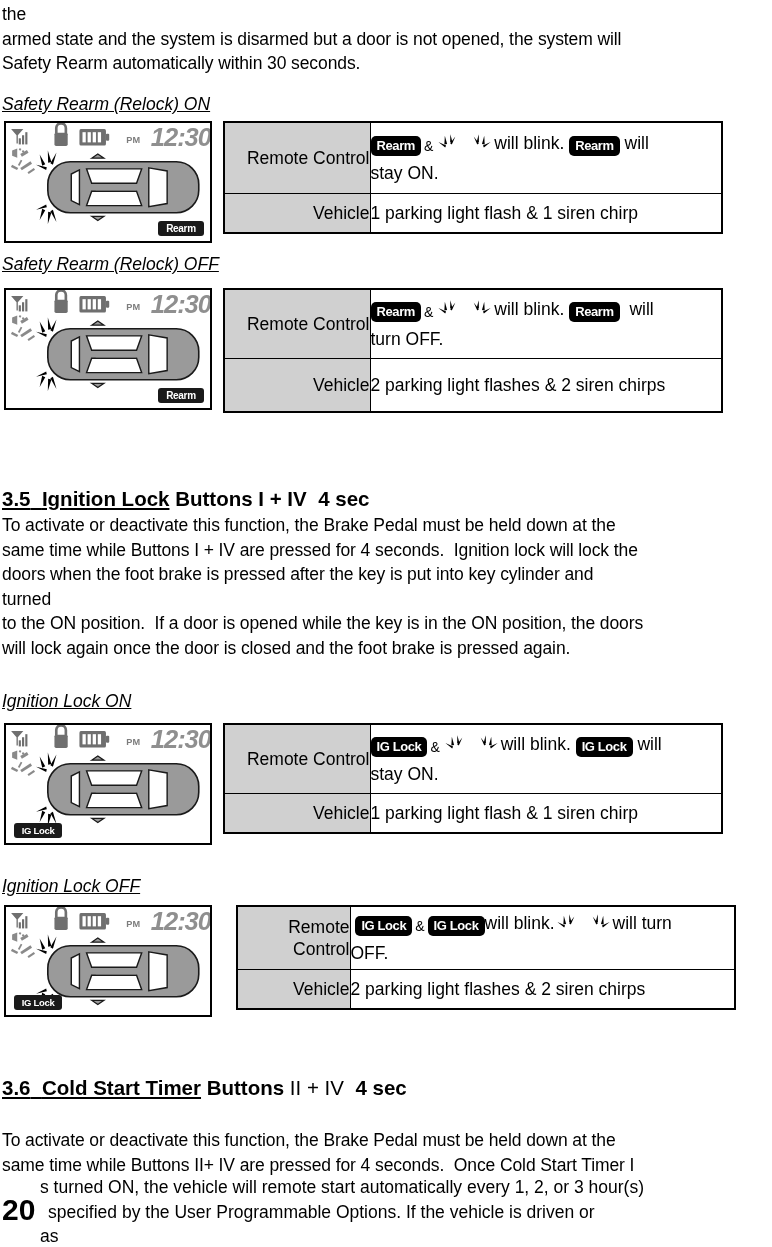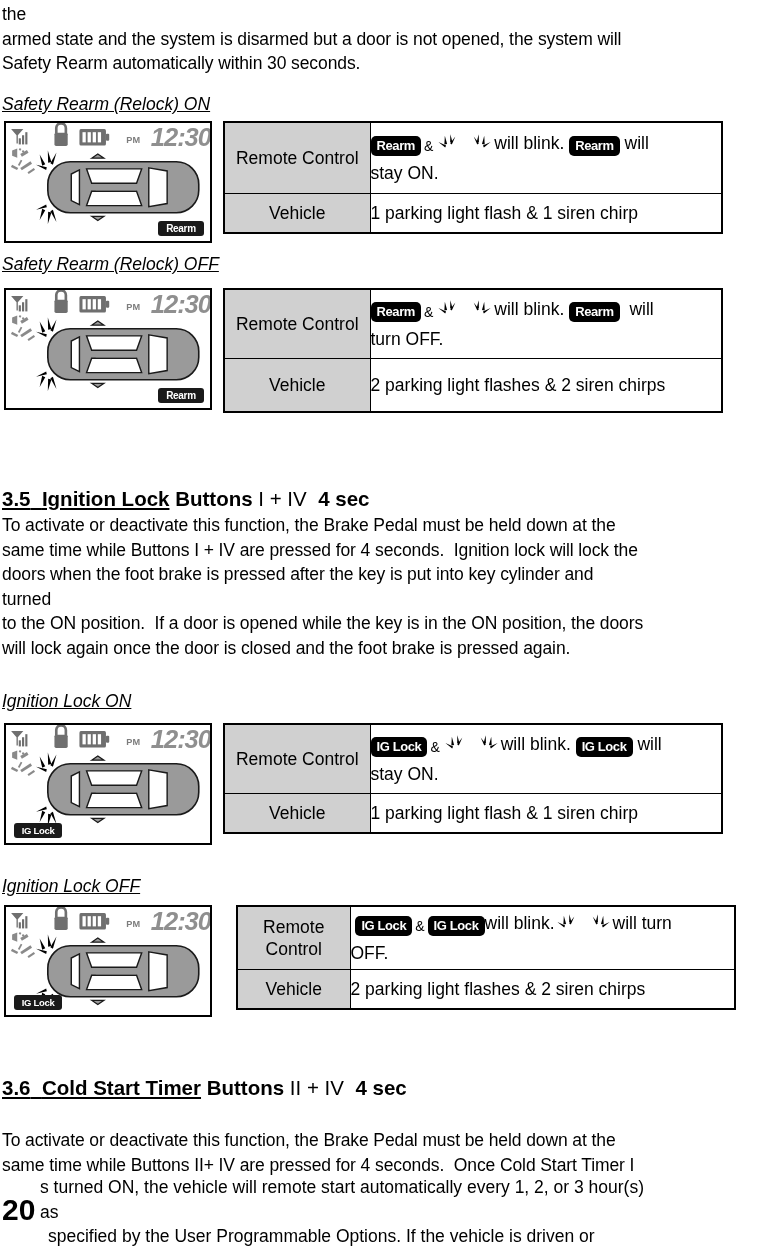--- a/index.html
+++ b/index.html
@@ -90,21 +90,21 @@
     table-layout: fixed;
     border: 2.5px solid #000;
   }
   table.t td {
     border: 1.5px solid #000;
     padding: 0;
     vertical-align: middle;
   }
   td.lbl {
     background: #d0d0d0;
-    text-align: center;
+    text-align: right;
     font-size: 17.5px;
     line-height: 22px;
     padding: 2px 6px;
   }
   td.val {
     background: #ffffff;
     font-size: 17.5px;
     line-height: 27px;
     padding: 4px 8px 4px 10px;
     text-align: left;
@@ -323,21 +323,21 @@
         </tr>
         <tr>
           <td class="lbl" style="height:52px;">Vehicle</td>
           <td class="val">2 parking light flashes &amp; 2 siren chirps</td>
         </tr>
       </tbody>
     </table>
   </div>
 
   <div style="position:absolute; left:2px; top:486px; width:768px;">
-    <div class="sec-head"><span class="u">3.5</span><span class="u">&nbsp;&nbsp;</span><span class="u">Ignition Lock</span> <span>Buttons</span> <span style="font-weight:normal">I + IV</span>&nbsp;&nbsp;<span>4 sec</span></div>
+    <div class="sec-head"><span class="u">3.5</span><span class="u">&nbsp;&nbsp;</span><span class="u">Ignition Lock</span> <span>Buttons</span> <span style="font-weight:bold">I + IV</span>&nbsp;&nbsp;<span>4 sec</span></div>
     <div class="body-text para" style="margin-top:1px;">To activate or deactivate this function, the Brake Pedal must be held down at the
 same time while Buttons I + IV are pressed for 4 seconds.  Ignition lock will lock the
 doors when the foot brake is pressed after the key is put into key cylinder and
 turned
 to the ON position.  If a door is opened while the key is in the ON position, the doors
 will lock again once the door is closed and the foot brake is pressed again.</div>
   </div>
 
   <div style="position:absolute; left:2px; top:689px;">
     <span class="uhead">Ignition Lock ON</span>
@@ -420,17 +420,17 @@
 
   <div style="position:absolute; left:2px; top:1128px; width:768px;">
     <div class="body-text para">To activate or deactivate this function, the Brake Pedal must be held down at the</div>
     <div class="body-text para">same time while Buttons II+ IV are pressed for 4 seconds.  Once Cold Start Timer I</div>
   </div>
 
   <div style="position:absolute; left:2px; top:1195px;" class="pagenum">20</div>
 
   <div style="position:absolute; left:40px; top:1175px; width:730px;">
     <div class="indent-para" style="margin-left:0">s turned ON, the vehicle will remote start automatically every 1, 2, or 3 hour(s)</div>
+    <div class="indent-para" style="margin-left:8px">specified by the User Programmable Options.  If the vehicle is driven or</div>
     <div class="indent-para" style="margin-left:0">as</div>
-    <div class="indent-para" style="margin-left:8px">specified by the User Programmable Options.  If the vehicle is driven or</div>
   </div>
 
 </div>
 
 </body></html>

